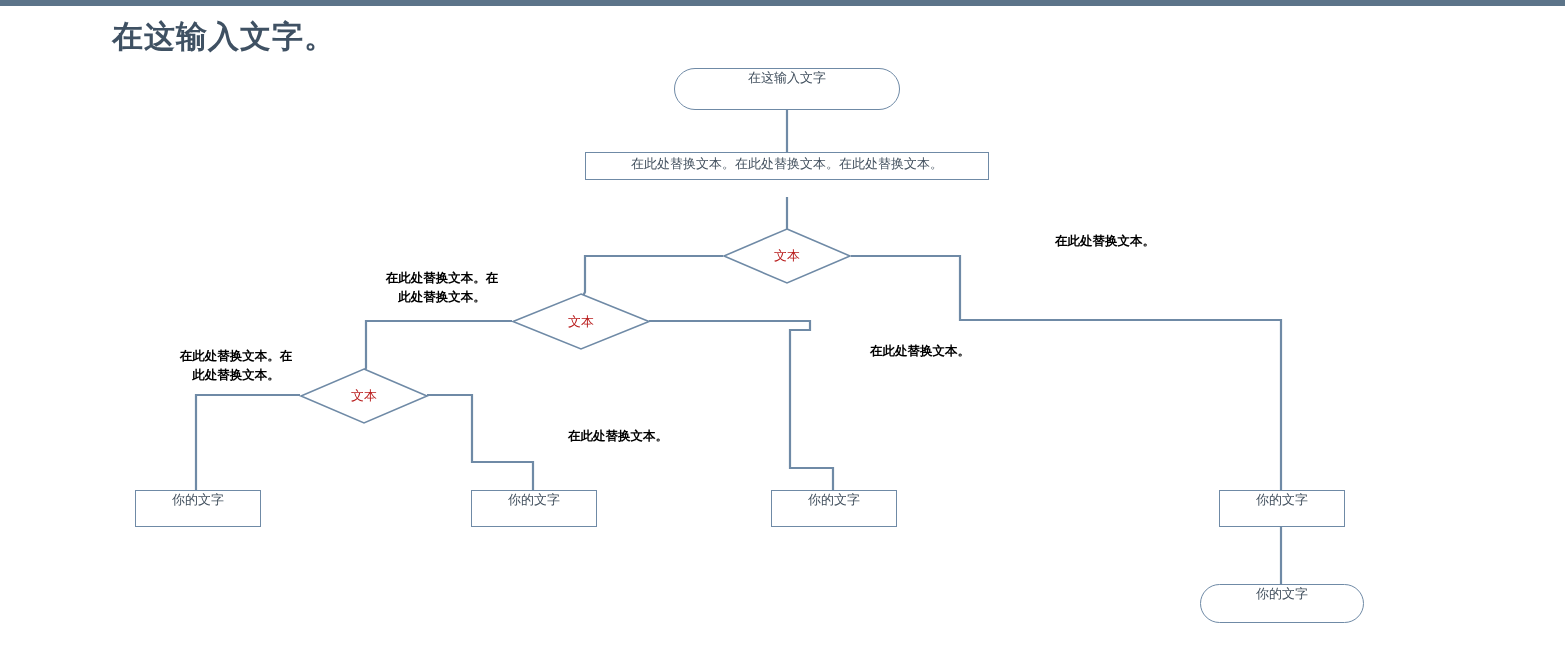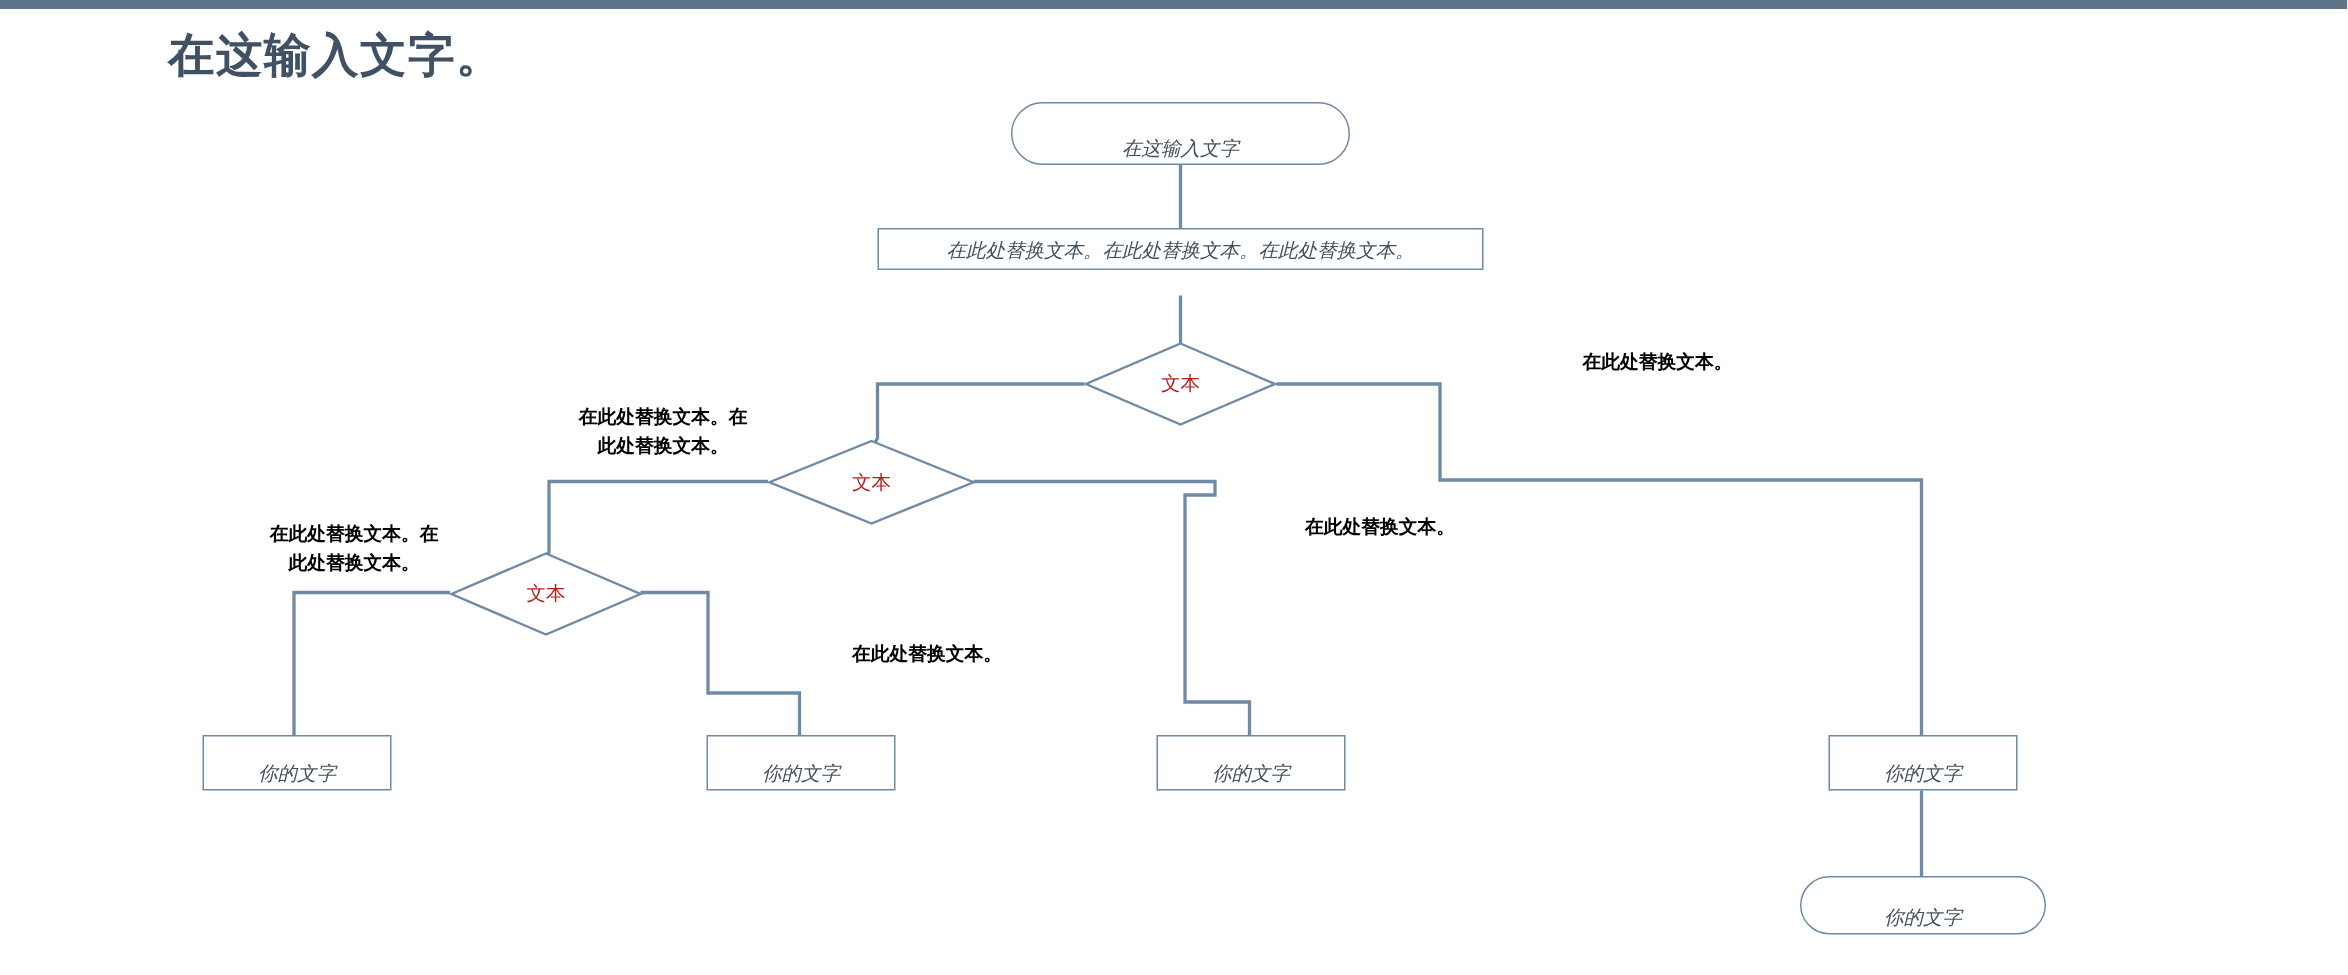--- a/index.html
+++ b/index.html
@@ -42,26 +42,25 @@
     height: 650px;
   }
   .node {
     position: absolute;
     box-sizing: border-box;
     background: #ffffff;
     border: 1.3px solid #6f8aa6;
     color: #42505e;
     font-size: 13px;
     display: flex;
-    align-items: flex-end;
+    align-items: flex-start;
     justify-content: center;
     text-align: center;
     line-height: 1.45;
     z-index: 3;
-    font-style: italic;
   }
   .node.terminator {
     border-radius: 40px;
   }
   .node.process {
     border-radius: 0;
   }
   .node.process-wide {
     padding: 2px 8px;
   }

